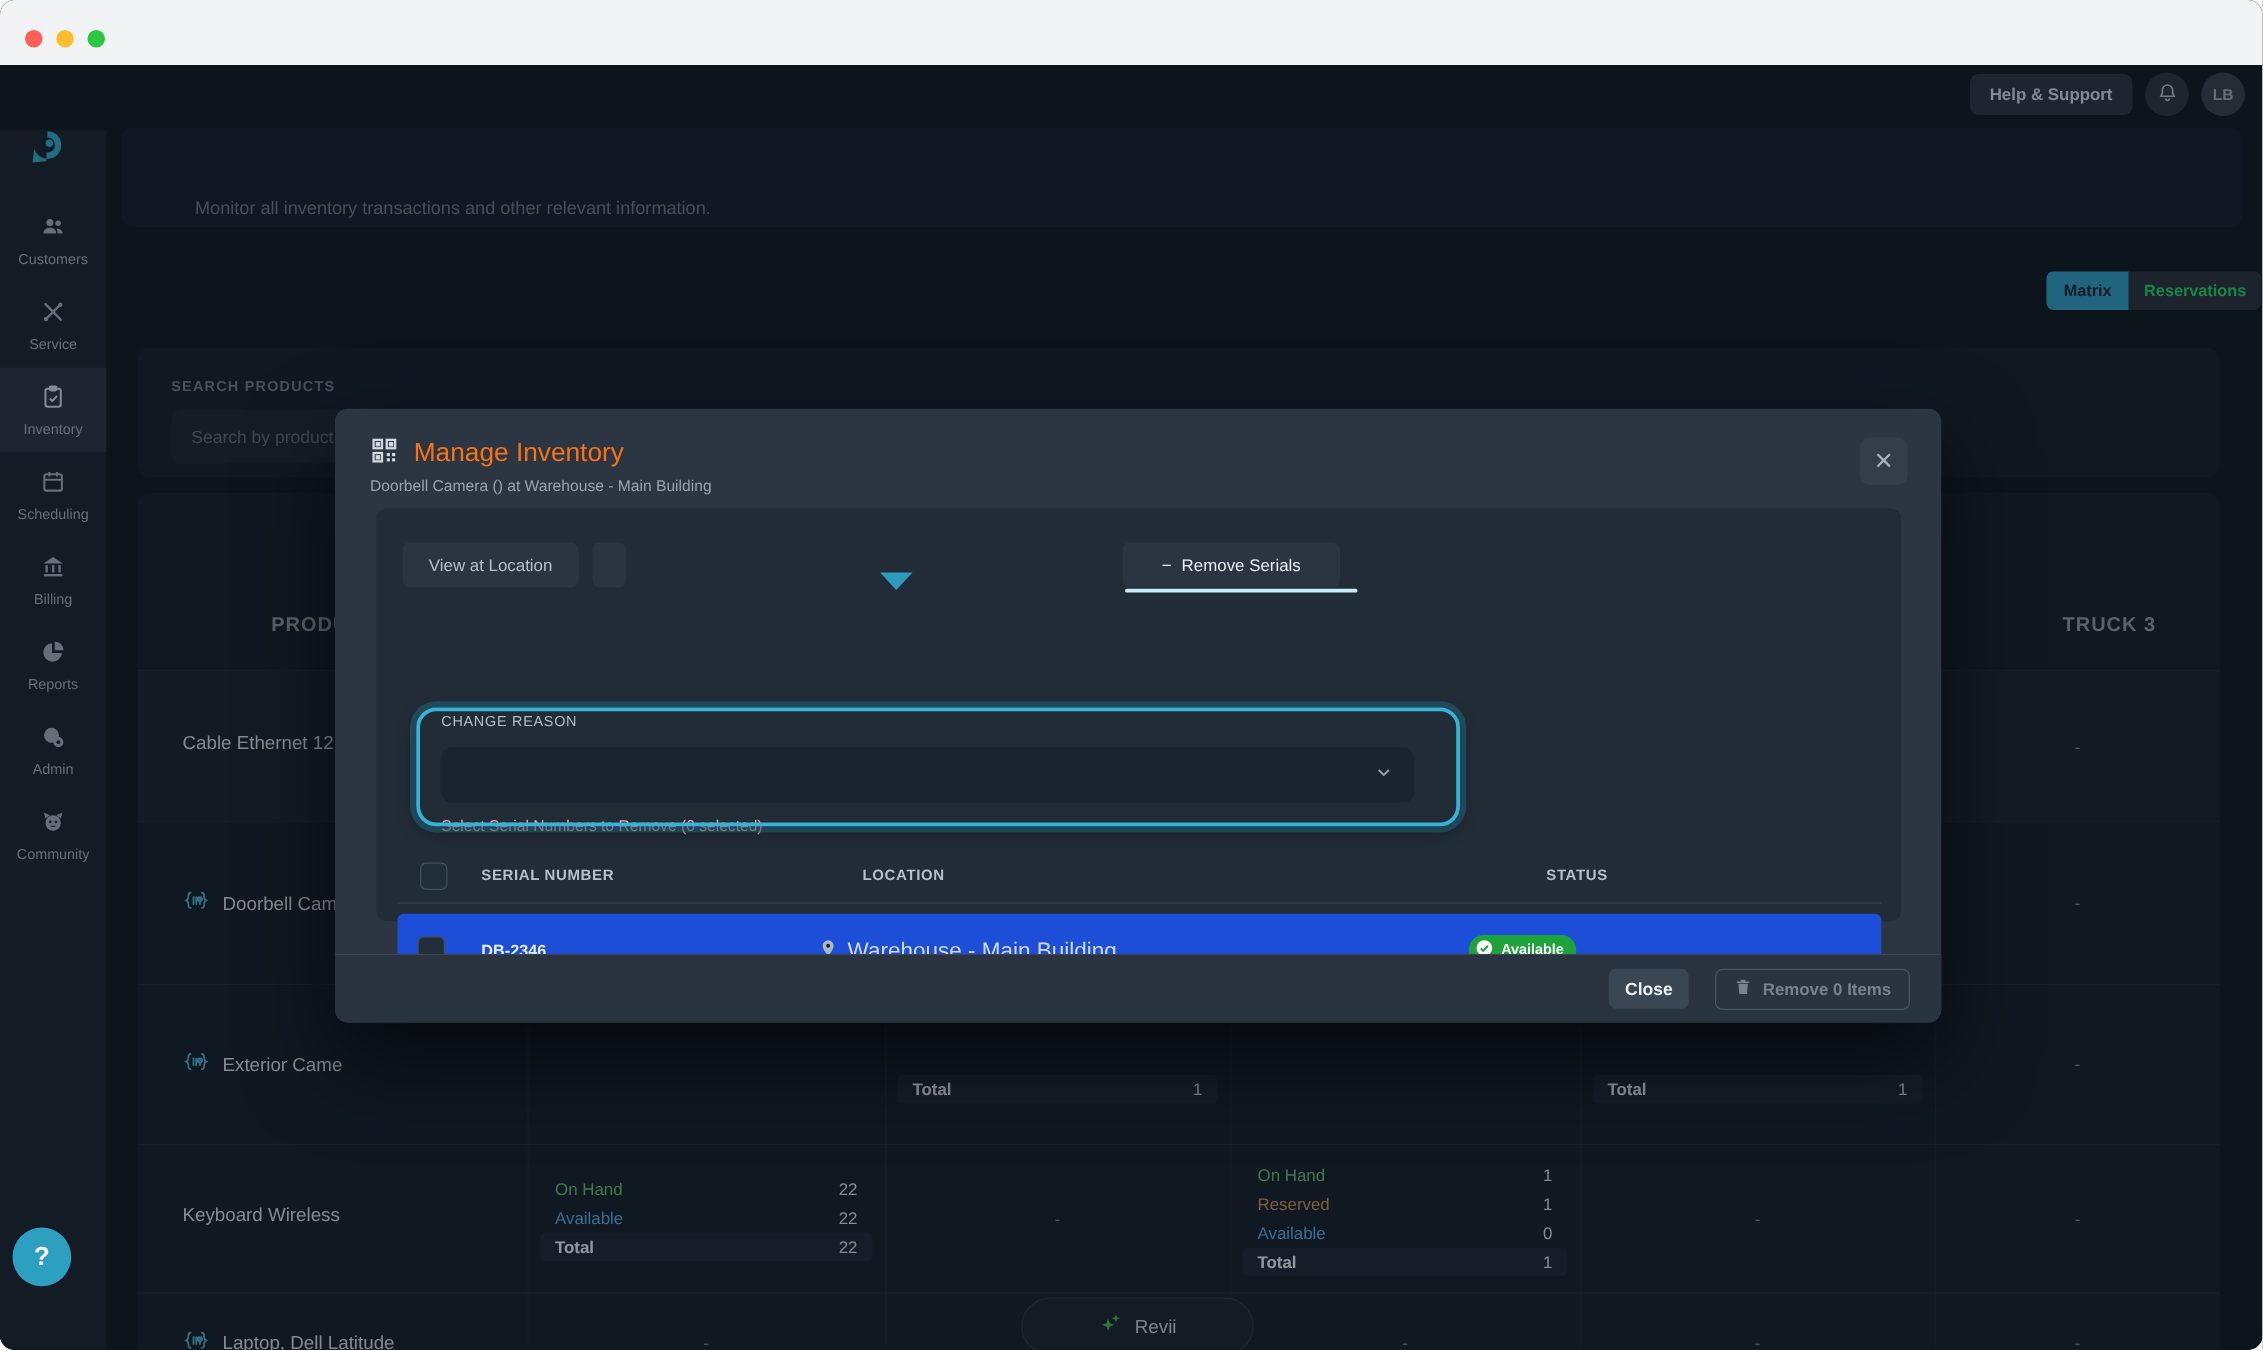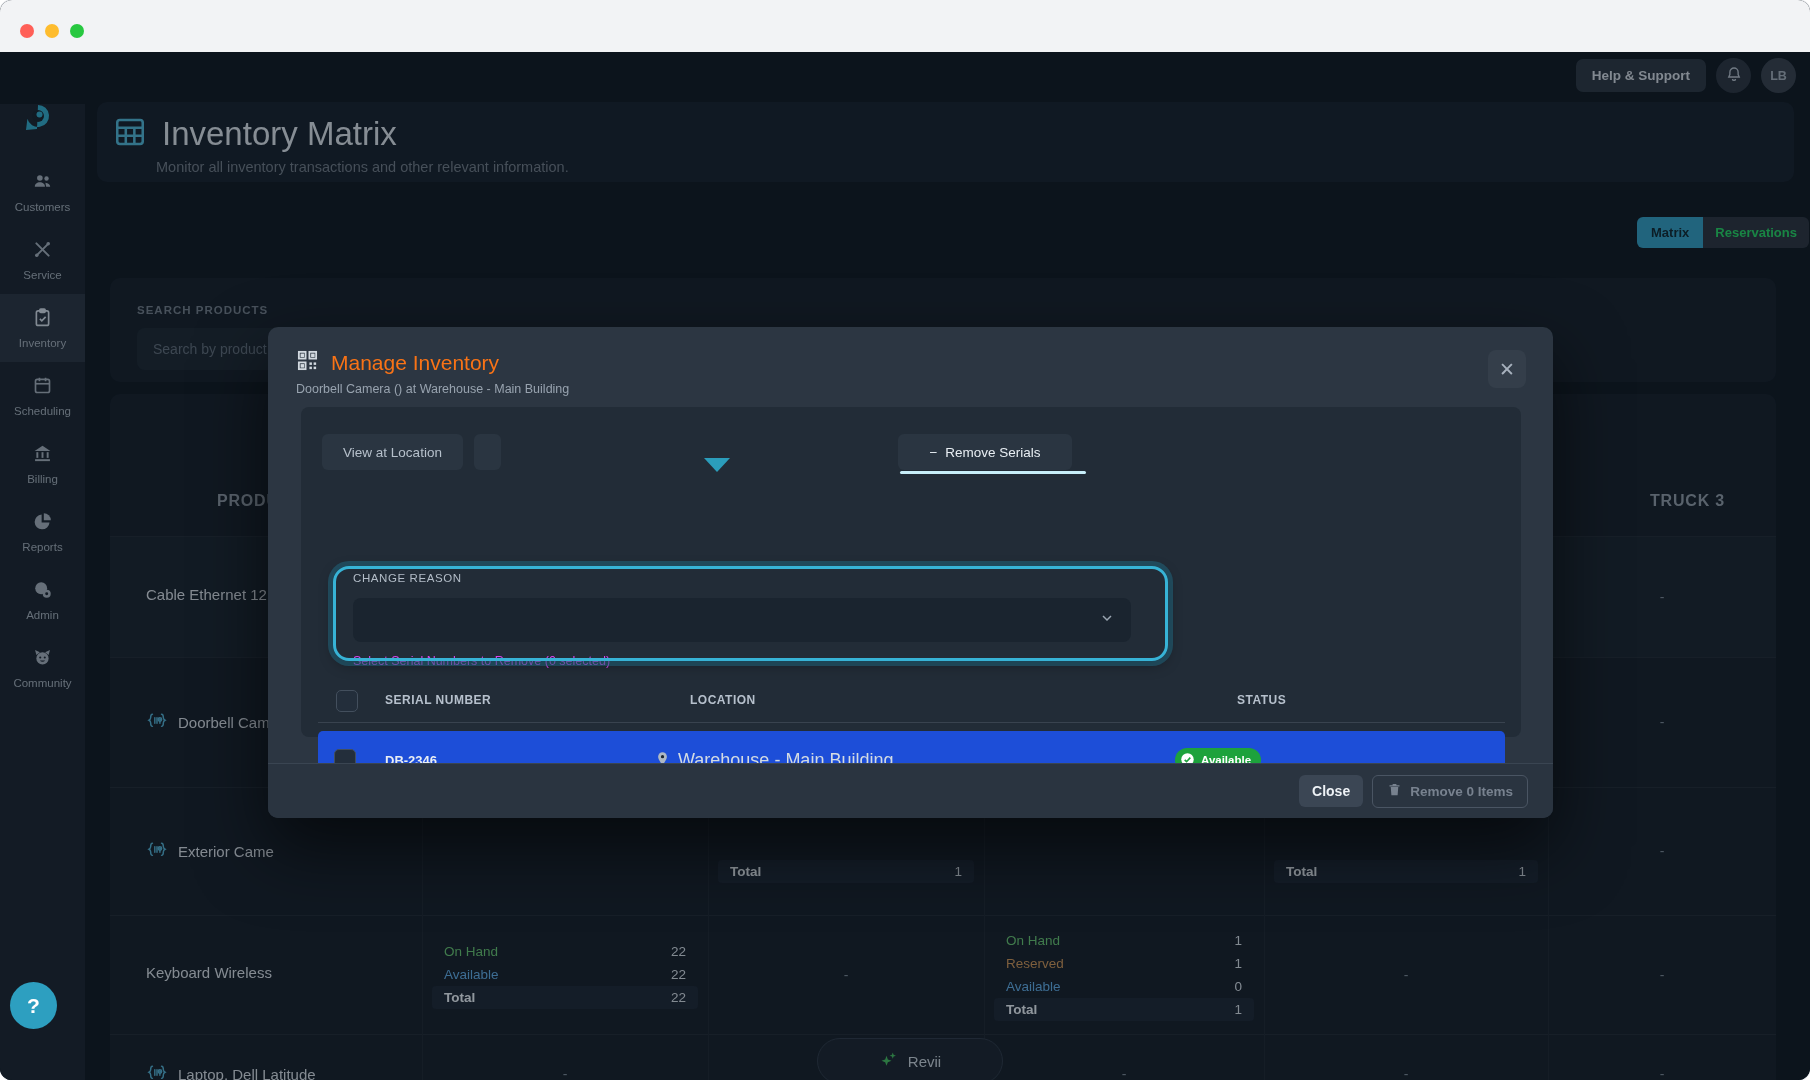--- a/index.html
+++ b/index.html
@@ -81,34 +81,34 @@
   .tab { position:absolute; top:27px; height:36px; background:#2a3541; border:none; border-radius:6px; color:#b6c0cb; font-size:13.5px;
     display:flex; align-items:center; justify-content:center; gap:8px; font-family:inherit; }
   .tab.active { color:#e8eef3; }
   .tab-underline { position:absolute; left:599px; top:64px; width:186px; height:3px; background:#c7eef9; border-radius:2px; }
 
   .spotlight-ring { position:absolute; left:32px; top:159px; width:835px; height:95px; border:3.5px solid #37b3d6; border-radius:16px;
     box-shadow:0 0 0 5px rgba(34,112,140,0.45), 0 4px 14px rgba(0,0,0,0.35); z-index:6; pointer-events:none; }
   .cr-label { position:absolute; left:52px; top:165px; color:#b3bdc8; font-size:11.5px; letter-spacing:0.6px; }
   .cr-select { position:absolute; left:52px; top:191px; width:778px; height:44px; background:#1a242f; border-radius:8px; display:flex;
     align-items:center; justify-content:flex-end; padding-right:16px; cursor:pointer; }
-  .select-text-help { position:absolute; left:52px; top:247px; color:#d946ef; font-size:12.5px; z-index:5; }
+  .select-text-help { position:absolute; left:52px; top:247px; color:#fca5a5; font-size:12.5px; z-index:5; }
 
   .ser-checkbox { width:22px; height:22px; border-radius:5px; border:1.5px solid #434f5d; background:#232e3b; }
   .ser-head { position:absolute; top:286px; color:#b6c0cc; font-size:12px; font-weight:600; letter-spacing:0.5px; }
   .ser-divider { position:absolute; left:17px; width:1187px; height:1px; background:#39434f; }
   .ser-row { position:absolute; left:17px; top:324px; width:1187px; height:58px; background:#1d4ed8; border-radius:5px;
     display:flex; align-items:center; }
   .ser-serial { color:#e9eef3; font-size:13px; font-weight:700; }
   .ser-loc { color:#d3dbe2; font-size:18px; display:flex; align-items:center; gap:8px; }
   .badge { display:inline-flex; align-items:center; gap:6px; background:#1da23c; border-radius:12px; height:24px; padding:0 10px 0 5px;
     color:#ffffff; font-size:11.5px; font-weight:700; }
 
   .modal-footer { position:absolute; left:0; bottom:0; width:1285px; height:55px; border-top:1px solid #3a4552; border-radius:0 0 10px 10px;
-    display:flex; align-items:center; justify-content:flex-end; gap:9px; padding-right:25px; background:#2a3440; }
+    display:flex; align-items:center; justify-content:flex-end; gap:21px; padding-right:25px; background:#2a3440; }
   .close-btn { height:32px; padding:0 13px; background:#3b4654; border:none; border-radius:6px; color:#eef2f6; font-weight:700;
     font-size:14px; font-family:inherit; }
   .remove-btn { height:33px; padding:0 14px; background:transparent; border:1px solid #4a5563; border-radius:6px; color:#78828f;
     font-weight:700; font-size:13.5px; display:flex; align-items:center; gap:8px; font-family:inherit; }
 
   .tooltip { position:absolute; left:500px; top:395px; width:435px; height:65px; background:#2b9dbb; border-radius:16px; z-index:50;
     display:flex; align-items:center; padding-left:28px; color:#ffffff; font-size:20.5px; box-shadow:0 10px 26px rgba(0,0,0,0.35); }
   .tooltip-arrow { position:absolute; left:704px; top:458px; width:0; height:0; border-left:13px solid transparent;
     border-right:13px solid transparent; border-top:14px solid #2b9dbb; z-index:50; }
 </style>
@@ -209,29 +209,20 @@
             <svg width="18" height="18" viewBox="0 0 24 24" fill="none" stroke="#aab4c0" stroke-width="1.8">
               <path d="M12 4a5.5 5.5 0 0 0-5.5 5.5v3.2L5 16h14l-1.5-3.3V9.5A5.5 5.5 0 0 0 12 4z"></path>
               <path d="M10 18.5a2 2 0 0 0 4 0"></path>
             </svg>
           </span>
         </button>
         <button class="avatar">LB</button>
       </div>
 
       <div class="header-card"></div>
-      <div class="page-title-row">
-        <span>
-          <svg width="36" height="36" viewBox="0 0 24 24" fill="none" stroke="#4aa9c8" stroke-width="1.7">
-            <rect x="3.5" y="4" width="17" height="16" rx="1.8"></rect>
-            <path d="M3.5 9.2h17 M3.5 14.5h17 M9.2 9.2v10.8 M14.9 9.2v10.8"></path>
-          </svg>
-        </span>
-        <span class="page-title">Inventory Matrix</span>
-      </div>
       <div class="page-subtitle">Monitor all inventory transactions and other relevant information.</div>
 
       <div class="view-toggle">
         <button class="toggle-matrix">Matrix</button>
         <button class="toggle-res">Reservations</button>
       </div>
 
       <div class="search-card">
         <div class="search-label">SEARCH PRODUCTS</div>
         <input class="search-input" type="text" placeholder="Search by product" style="">

